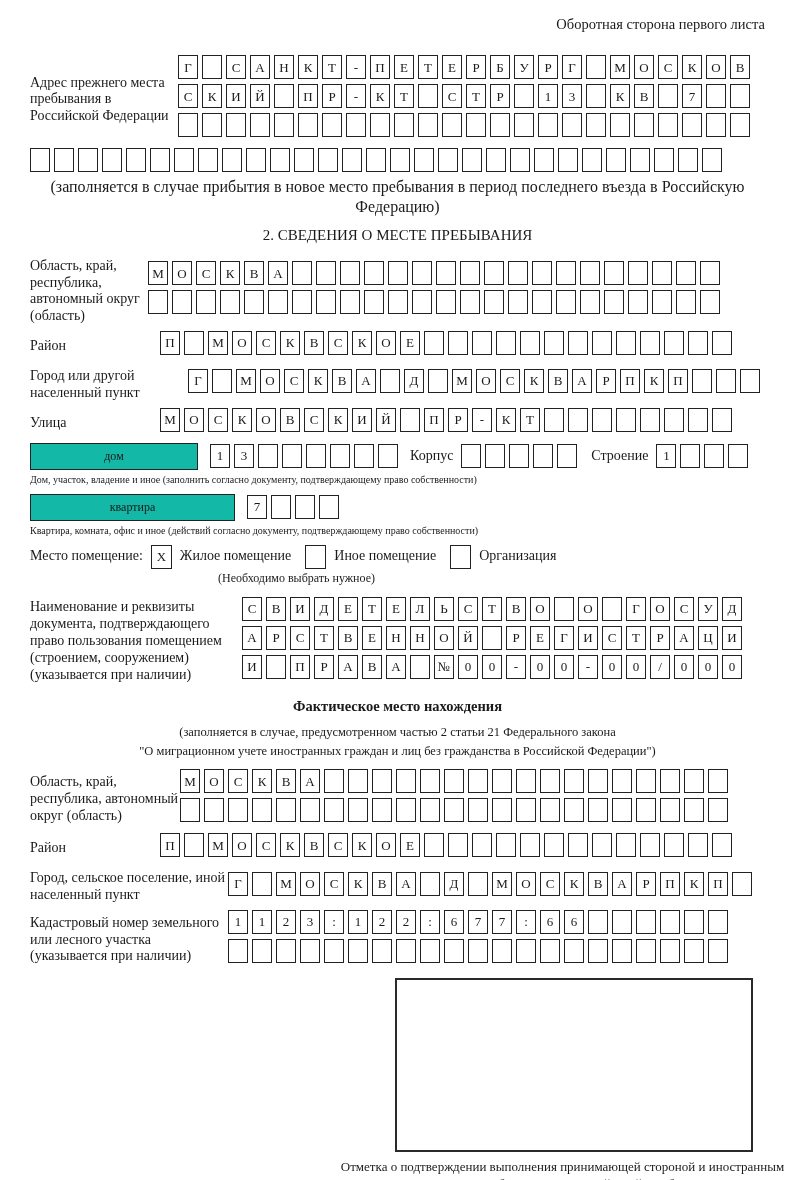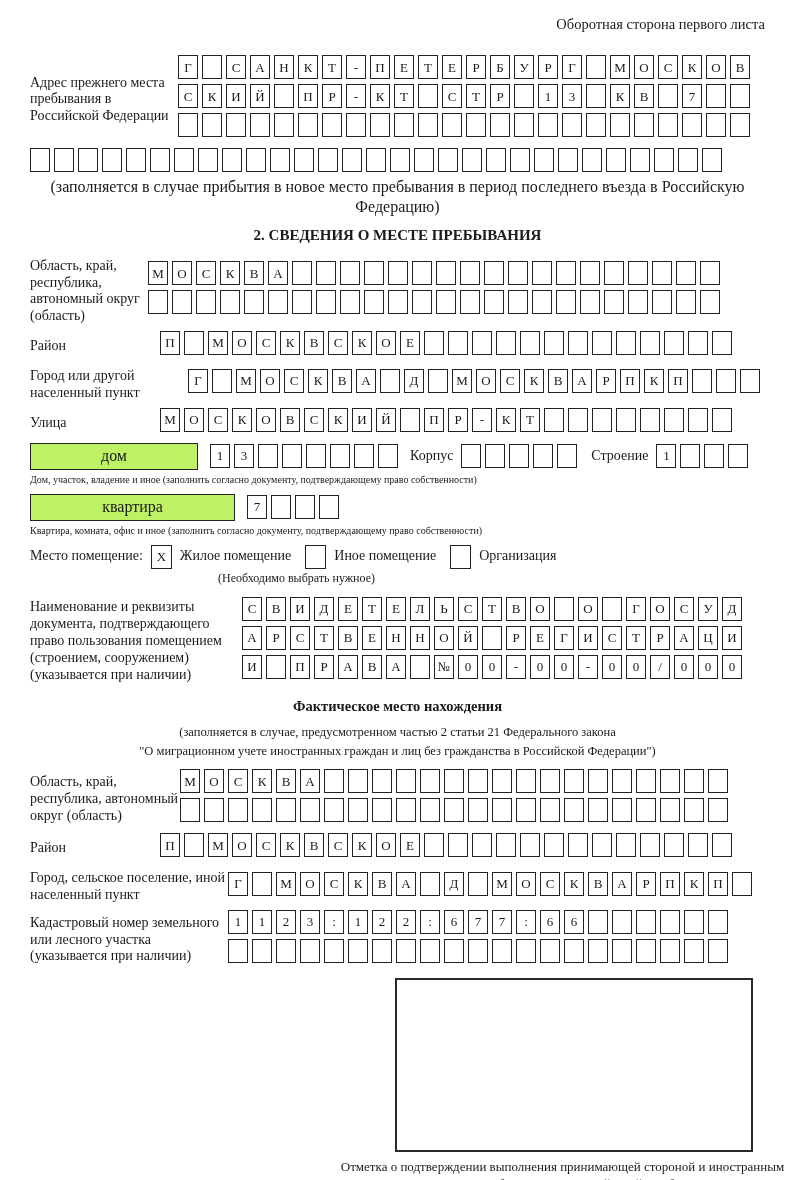--- a/index.html
+++ b/index.html
@@ -23,25 +23,25 @@
   .cbox{
     flex:0 0 auto;
     width:20px;height:24px;
     border:1.5px solid #222;
     box-sizing:border-box;
     display:flex;align-items:center;justify-content:center;
     font-size:13px;
     background:#fff;
   }
   .note-c{text-align:center;font-size:16px;margin:2px 0 10px 0;}
-  .sec-title{text-align:center;font-weight:bold;font-size:15px;margin:4px 0 12px 0;}
+  .sec-title{text-align:center;font-weight:normal;font-size:15px;margin:4px 0 12px 0;}
   .fieldbox{
     border:1.5px solid #222;box-sizing:border-box;
     height:27px;display:flex;align-items:center;justify-content:center;
-    font-size:16px;background:#bef264;
+    font-size:12px;background:#14b8a6;
   }
   .inline-row{display:flex;align-items:center;margin-bottom:4px;}
   .cap{font-size:10px;margin:2px 0 8px 0;}
   .chk{
     width:21px;height:24px;border:1.5px solid #222;box-sizing:border-box;
     display:flex;align-items:center;justify-content:center;
     font-size:13px;background:#fff;flex:0 0 auto;
   }
   .stay-row{display:flex;align-items:center;margin:4px 0 2px 0;}
   .stay-row .opt-label{margin:0 14px 0 8px;}
@@ -366,21 +366,21 @@
 
   <div class="inline-row">
     <div class="fieldbox" style="width:205px">квартира</div>
     <div class="boxrow" style="margin:0 0 0 12px">
         <span class="cbox">7</span>
         <span class="cbox"></span>
         <span class="cbox"></span>
         <span class="cbox"></span>
       </div>
   </div>
-  <div class="cap">Квартира, комната, офис и иное (заполнить согласно документу, подтверждающему право собственности)</div>
+  <div class="cap">Квартира, комната, офис и иное (действий согласно документу, подтверждающему право собственности)</div>
 
   <div class="stay-row">
     <span>Место помещение:</span>
     <span class="chk" style="margin-left:8px">X</span>
     <span class="opt-label">Жилое помещение</span>
     <span class="chk"></span>
     <span class="opt-label">Иное помещение</span>
     <span class="chk"></span>
     <span class="opt-label">Организация</span>
   </div>

